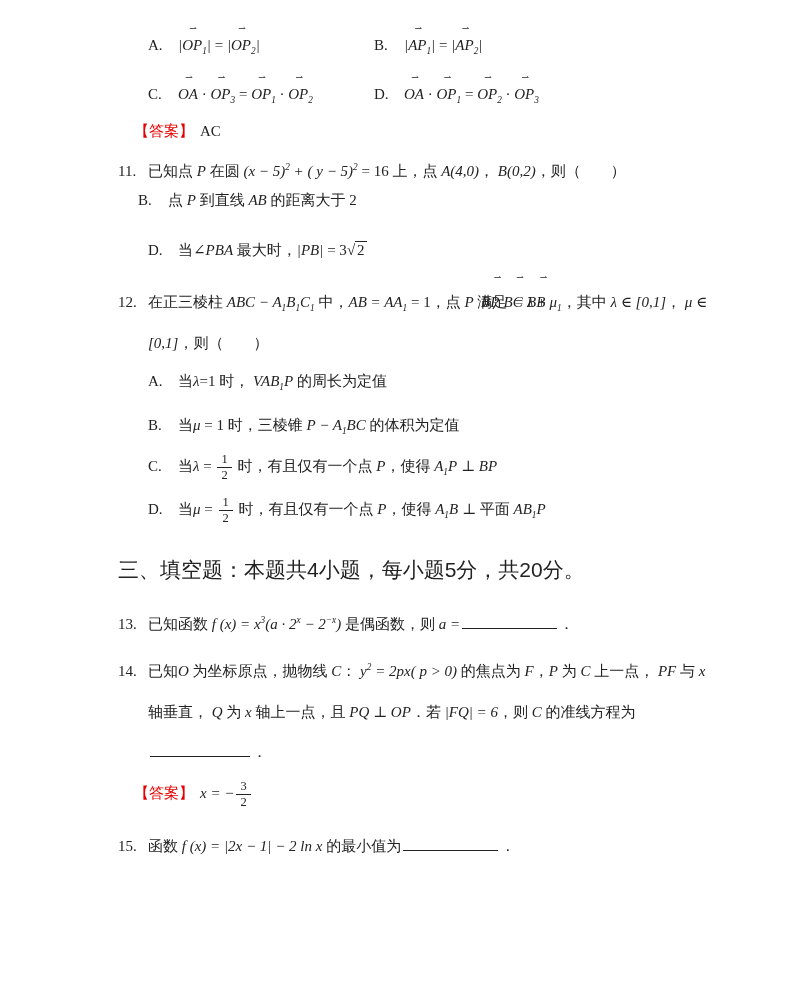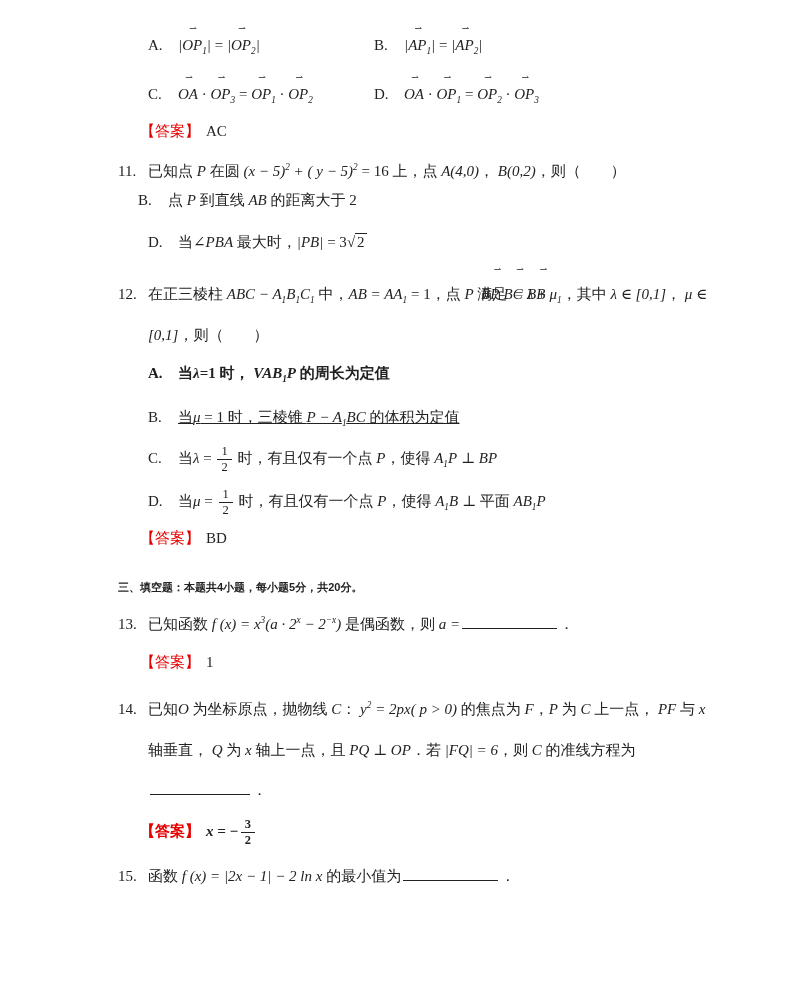--- a/index.html
+++ b/index.html
@@ -6,44 +6,44 @@
   body{width:800px;height:990px;overflow:hidden;
        font-family:"Liberation Serif","DejaVu Serif",serif;
        font-size:15px;color:#222;}
   .page{padding:24px 88px 0 118px;}
   .line{line-height:1.7;}
   .wide{line-height:2.7;}
   .stem{padding-left:30px;text-indent:-30px;}
   .qnum{display:inline-block;width:30px;text-indent:0;}
   .opt{margin-left:30px;}
   .opt-label{display:inline-block;min-width:30px;}
-  .ans{margin-left:22px;}
+  .ans{margin-left:16px;}
   .ans-label{color:var(--ans-red,#e60000);}
   .ans-val{margin-left:6px;}
   .optgrid{display:grid;grid-template-columns:226px 1fr;padding-left:30px;}
   .has-vec{padding-top:9px;}
-  .sec-head{font-family:"Liberation Sans","DejaVu Sans",sans-serif;font-weight:bold;font-size:11px;}
+  .sec-head{font-family:"Liberation Sans","DejaVu Sans",sans-serif;font-weight:normal;font-size:21px;}
   
   .st{font-style:normal;}
   .sm{font-style:italic;}
   sup,sub{font-size:62%;line-height:0;}
   .vec{position:relative;display:inline-block;font-style:italic;}
   .vec-arrow{position:absolute;top:-9px;left:1px;right:0;text-align:center;
              font-size:9px;line-height:9px;font-style:normal;letter-spacing:-1px;}
   .frac{display:inline-block;vertical-align:-0.65em;text-align:center;
         font-size:12.5px;line-height:1.2;margin:0 2px;}
   .frac .num{display:block;border-bottom:1px solid #222;padding:0 4px;}
   .frac .den{display:block;}
   .sqrt{white-space:nowrap;}
   .sqrt .rsign{font-style:normal;}
   .sqrt .radicand{border-top:1px solid #222;padding:0 2px;font-style:normal;}
   .blank{display:inline-block;border-bottom:1px solid #222;height:15px;vertical-align:baseline;margin:0 2px;}
-  .mt4{margin-top:4px;margin-left:20px;}.mt6{margin-top:6px;font-weight:bold;}.mt8{margin-top:8px;}.mt10{margin-top:10px;}
-  .mt12{margin-top:12px;}.mt14{margin-top:14px;}.mt16{margin-top:16px;}
-  .mt18{margin-top:18px;text-decoration:underline;}.mt26{margin-top:26px;}
+  .mt4{margin-top:4px;margin-left:20px;}.mt6{margin-top:6px;}.mt8{margin-top:8px;}.mt10{margin-top:10px;}
+  .mt12{margin-top:12px;}.mt14{margin-top:14px;}.mt16{margin-top:24px;}
+  .mt18{margin-top:18px;}.mt26{margin-top:26px;}
 </style>
 </head>
 <body style="color: rgb(34, 34, 34);">
 
 <div class="page">
 
   <div class="optgrid has-vec line">
     <div>
       <span class="opt-label">A.</span><span><span class="sm">|</span><span class="vec"><span class="vec-arrow">⇀</span><span class="sm">OP</span></span><span class="sm"><sub>1</sub></span><span class="sm">|</span><span class="st"> = </span><span class="sm">|</span><span class="vec"><span class="vec-arrow">⇀</span><span class="sm">OP</span></span><span class="sm"><sub>2</sub></span><span class="sm">|</span></span>
     </div>
@@ -81,31 +81,25 @@
   </div>
   <div class="opt line mt18">
     <span class="opt-label">B.</span><span><span class="st">当</span><span class="sm">μ</span><span class="st"> = 1 时，三棱锥 </span><span class="sm">P − A</span><span class="sm"><sub>1</sub></span><span class="sm">BC</span><span class="st"> 的体积为定值</span></span>
   </div>
   <div class="opt line mt14">
     <span class="opt-label">C.</span><span><span class="st">当</span><span class="sm">λ</span><span class="st"> = </span><span class="frac"><span class="num">1</span><span class="den">2</span></span><span class="st"> 时，有且仅有一个点 </span><span class="sm">P</span><span class="st">，使得 </span><span class="sm">A</span><span class="sm"><sub>1</sub></span><span class="sm">P</span><span class="st"> ⊥ </span><span class="sm">BP</span></span>
   </div>
   <div class="opt line mt12">
     <span class="opt-label">D.</span><span><span class="st">当</span><span class="sm">μ</span><span class="st"> = </span><span class="frac"><span class="num">1</span><span class="den">2</span></span><span class="st"> 时，有且仅有一个点 </span><span class="sm">P</span><span class="st">，使得 </span><span class="sm">A</span><span class="sm"><sub>1</sub></span><span class="sm">B</span><span class="st"> ⊥ 平面 </span><span class="sm">AB</span><span class="sm"><sub>1</sub></span><span class="sm">P</span></span>
   </div>
-  <div class="ans line mt8">
-    <span class="ans-label">【答案】</span><span class="ans-val">BD</span>
-  </div>
 
   <div class="sec-head line mt26">三、填空题：本题共4小题，每小题5分，共20分。</div>
 
   <div class="stem line mt16">
     <span class="qnum">13.</span><span><span class="st">已知函数 </span><span class="sm">f (x) = x</span><span class="sm"><sup>3</sup></span><span class="sm">(a · 2</span><span class="sm"><sup>x</sup></span><span class="sm"> − 2</span><span class="sm"><sup>−x</sup></span><span class="sm">)</span><span class="st"> 是偶函数，则 </span><span class="sm">a =</span><span class="blank" style="width: 95px;"></span><span class="st">．</span></span>
-  </div>
-  <div class="ans line mt12">
-    <span class="ans-label">【答案】</span><span class="ans-val">1</span>
   </div>
 
   <div class="stem wide mt14">
     <span class="qnum">14.</span><span><span class="st">已知</span><span class="sm">O</span><span class="st"> 为坐标原点，抛物线 </span><span class="sm">C</span><span class="st">： </span><span class="sm">y</span><span class="sm"><sup>2</sup></span><span class="sm"> = 2px( p &gt; 0)</span><span class="st"> 的焦点为 </span><span class="sm">F</span><span class="st">，</span><span class="sm">P</span><span class="st"> 为 </span><span class="sm">C</span><span class="st"> 上一点， </span><span class="sm">PF</span><span class="st"> 与 </span><span class="sm">x</span><span class="st"> 轴垂直， </span><span class="sm">Q</span><span class="st"> 为 </span><span class="sm">x</span><span class="st"> 轴上一点，且 </span><span class="sm">PQ ⊥ OP</span><span class="st">．若 </span><span class="sm">|FQ| = 6</span><span class="st">，则 </span><span class="sm">C</span><span class="st"> 的准线方程为</span><span class="blank" style="width: 100px;"></span><span class="st">．</span></span>
   </div>
   <div class="ans line mt6">
     <span class="ans-label">【答案】</span><span class="ans-val"><span class="sm">x = −</span><span class="frac"><span class="num">3</span><span class="den">2</span></span></span>
   </div>
 
   <div class="stem line mt16">

